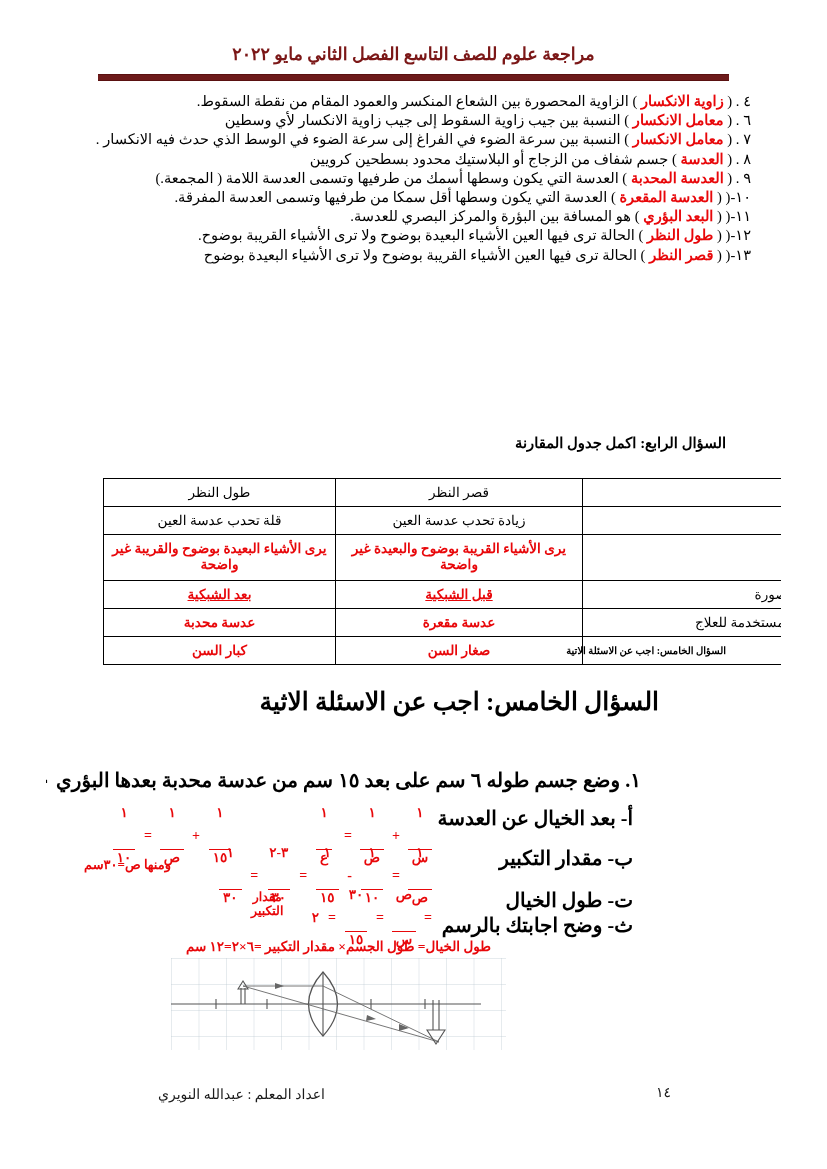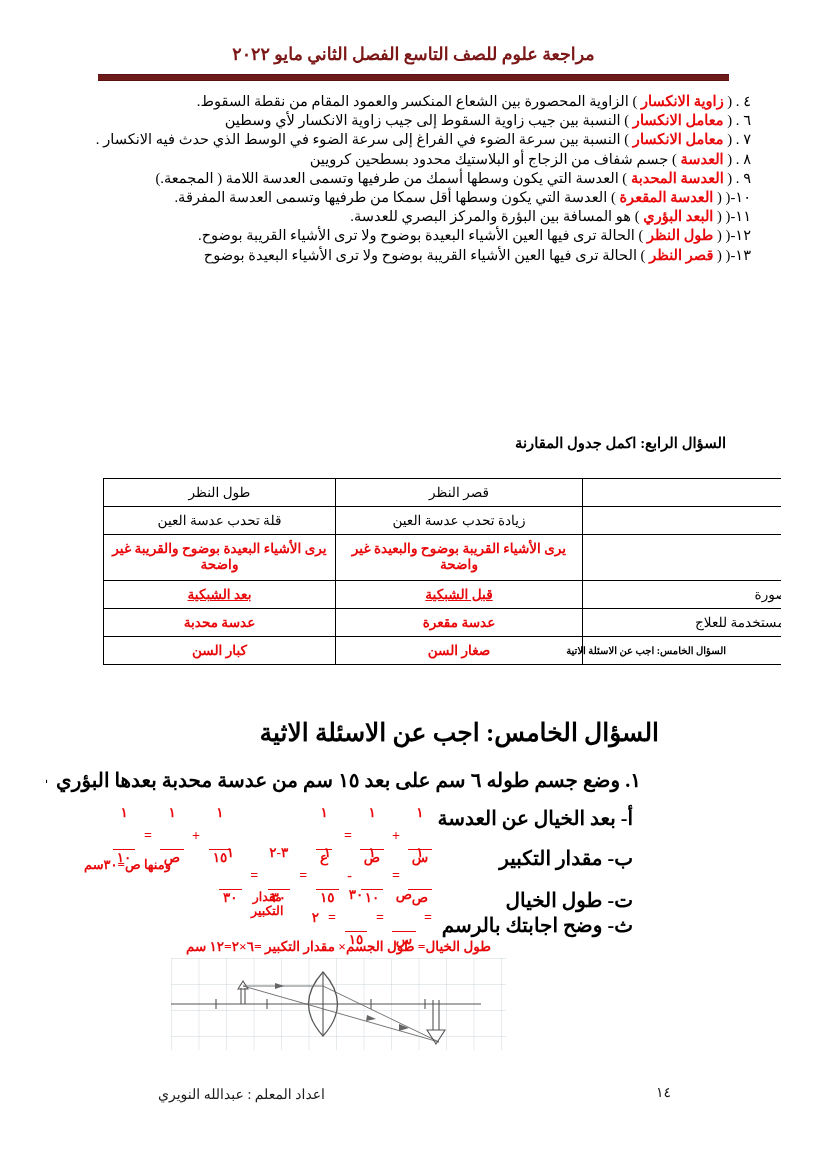--- a/index.html
+++ b/index.html
@@ -128,21 +128,20 @@
   
   .q5-big {
     position: absolute;
     top: 687px;
     right: 122px;
     font-size: 25px;
     font-weight: bold;
     direction: rtl;
     white-space: nowrap;
     color: #000;
-    margin-top: 31px;
   }
 
   
   .problem {
     position: absolute;
     top: 768px;
     right: 140px;
     font-size: 20px;
     font-weight: bold;
     direction: rtl;

